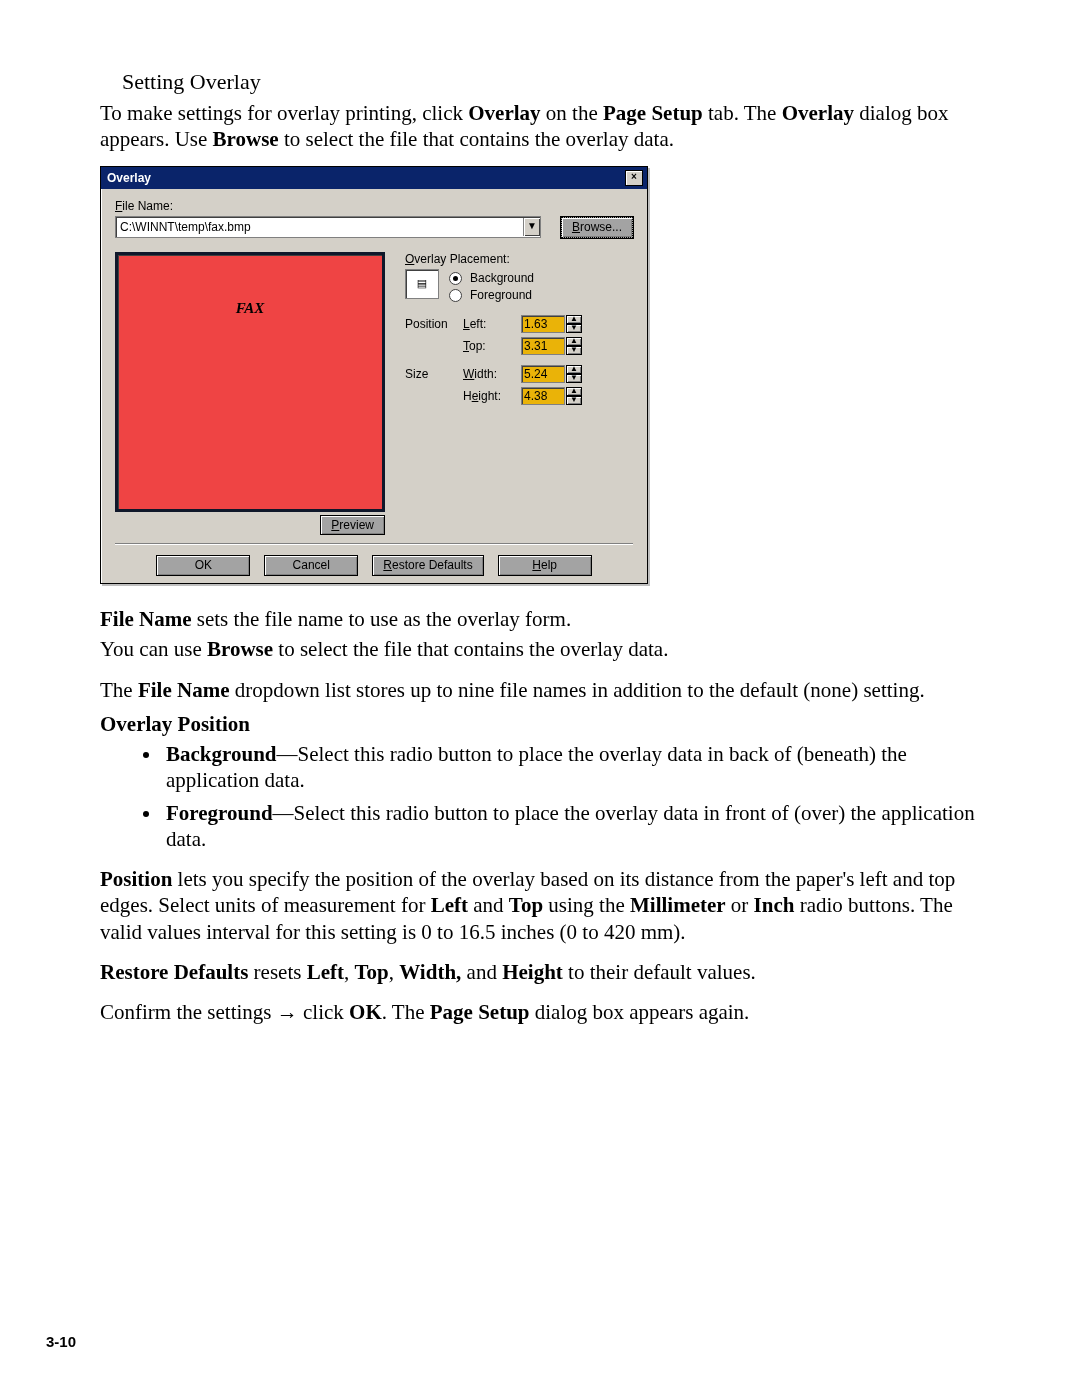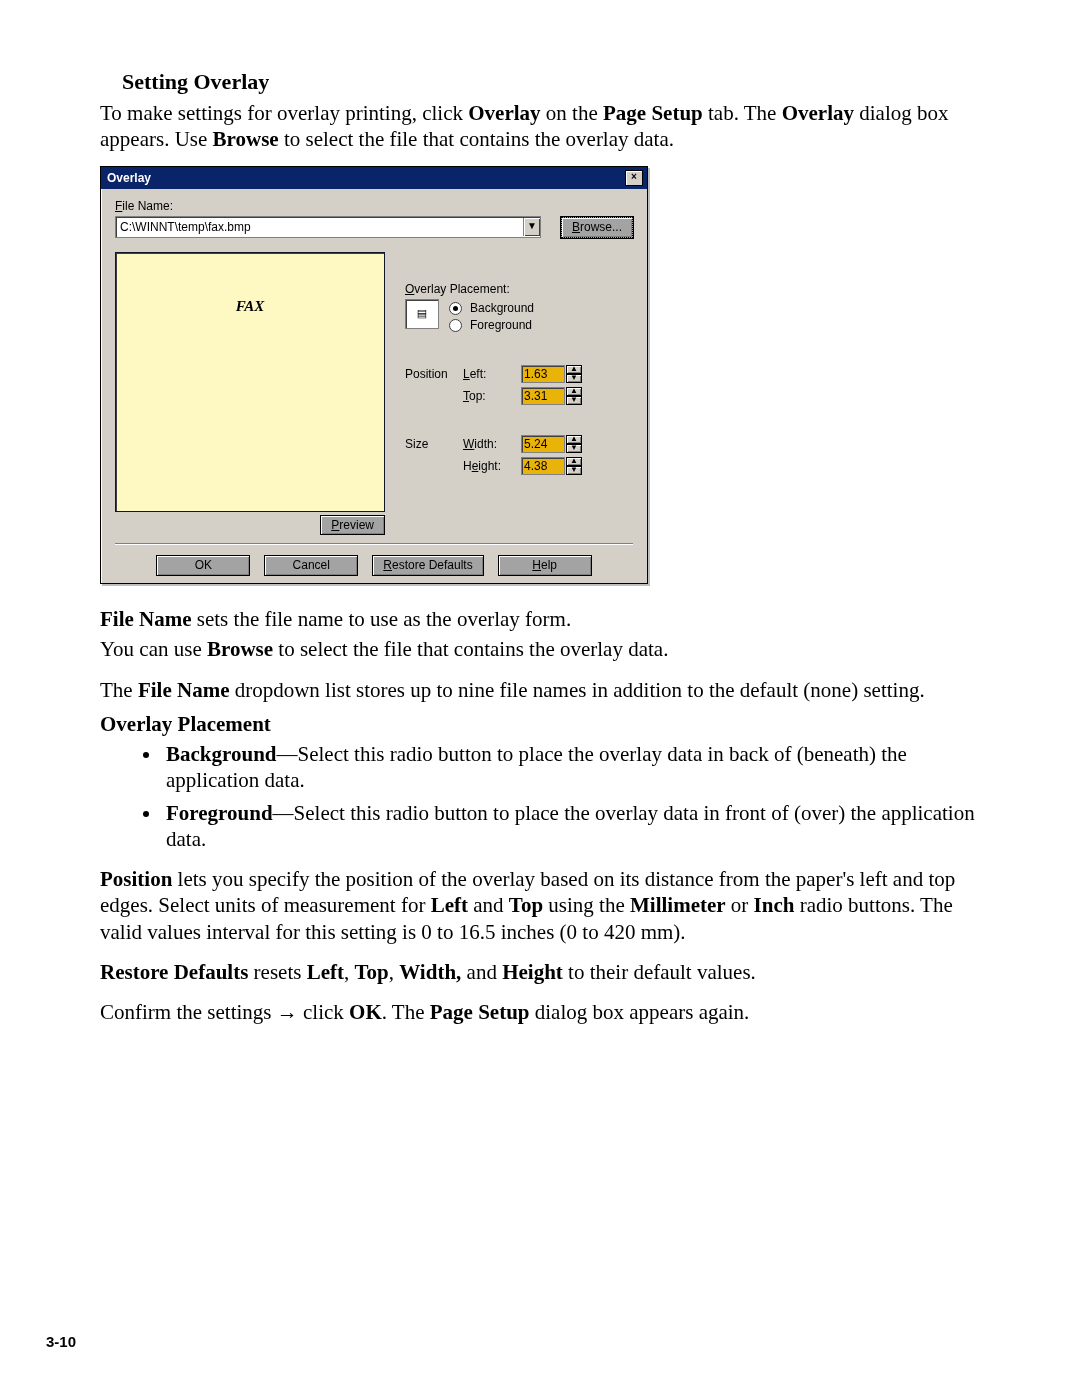--- a/index.html
+++ b/index.html
@@ -13,21 +13,21 @@
   }
   .page {
     width: 1080px;
     min-height: 1388px;
     box-sizing: border-box;
     padding: 68px 95px 40px 100px;
     position: relative;
   }
   h2.section {
     font-size: 22px;
-    font-weight: bold;
+    font-weight: normal;
     margin: 0 0 4px 22px;
   }
   p.body {
     margin: 0 0 14px 0;
   }
   p.body.tight { margin-bottom: 4px; }
   b { font-weight: bold; }
   .arrow { font-family: "Times New Roman", serif; }
   ul.bullets {
     margin: 4px 0 14px 0;
@@ -129,41 +129,41 @@
   .mid {
     display: flex;
     gap: 20px;
   }
   .preview {
     width: 270px;
   }
   .prev-box {
     width: 270px;
     height: 260px;
-    background: #fef9c3;
-    border: 1px solid #0f172a;
+    background: #ef4444;
+    border: 3px solid #0f172a;
     box-shadow: inset 1px 1px 0 #404040;
     display: flex;
     align-items: flex-start;
     justify-content: center;
     padding-top: 46px;
     box-sizing: border-box;
     margin-bottom: 6px;
   }
   .prev-box .fax {
     font-style: italic;
     font-weight: bold;
     font-family: "Times New Roman", serif;
     font-size: 15px;
     text-align:center;
     line-height:1.05;
   }
   .prev-btn-row { text-align: right; }
   .settings { flex: 1; font-size: 12px; }
-  .settings .group { margin-bottom: 10px; margin-top: 30px; }
+  .settings .group { margin-bottom: 10px; }
   .radio-row { display: flex; align-items: center; gap: 8px; margin: 2px 0 2px 0; }
   .radio {
     width: 11px; height: 11px; border: 1px solid #404040; border-radius: 50%;
     background: #fff; display: inline-flex; align-items:center; justify-content:center;
   }
   .radio .dot { width:5px; height:5px; background:#000; border-radius:50%; }
   .icon-ov {
     width: 32px; height: 28px;
     border: 1px solid #808080;
     background: #fff;
@@ -313,21 +313,21 @@
           <span class="wbtn"><span class="u">H</span>elp</span>
         </div>
       </div>
     </div>
   </div>
 
   <p class="body tight"><b>File Name</b> sets the file name to use as the overlay form.</p>
   <p class="body">You can use <b>Browse</b> to select the file that contains the overlay data.</p>
   <p class="body tight">The <b>File Name</b> dropdown list stores up to nine file names in addition to the default (none) setting.</p>
 
-  <div class="subhead">Overlay Placement</div>
+  <div class="subhead">Overlay Position</div>
   <ul class="bullets">
     <li><b>Background</b>—Select this radio button to place the overlay data in back of (beneath) the application data.</li>
     <li><b>Foreground</b>—Select this radio button to place the overlay data in front of (over) the application data.</li>
   </ul>
 
   <p class="body"><b>Position</b> lets you specify the position of the overlay based on its distance from the paper's left and top edges. Select units of measurement for <b>Left</b> and <b>Top</b> using the <b>Millimeter</b> or <b>Inch</b> radio buttons. The valid values interval for this setting is 0 to 16.5 inches (0 to 420 mm).</p>
   <p class="body"><b>Restore Defaults</b> resets <b>Left</b>, <b>Top</b>, <b>Width,</b> and <b>Height</b> to their default values.</p>
   <p class="body">Confirm the settings <span class="arrow">→</span> click <b>OK</b>. The <b>Page Setup</b> dialog box appears again.</p>
 
   <div class="pgnum">3-10</div>

